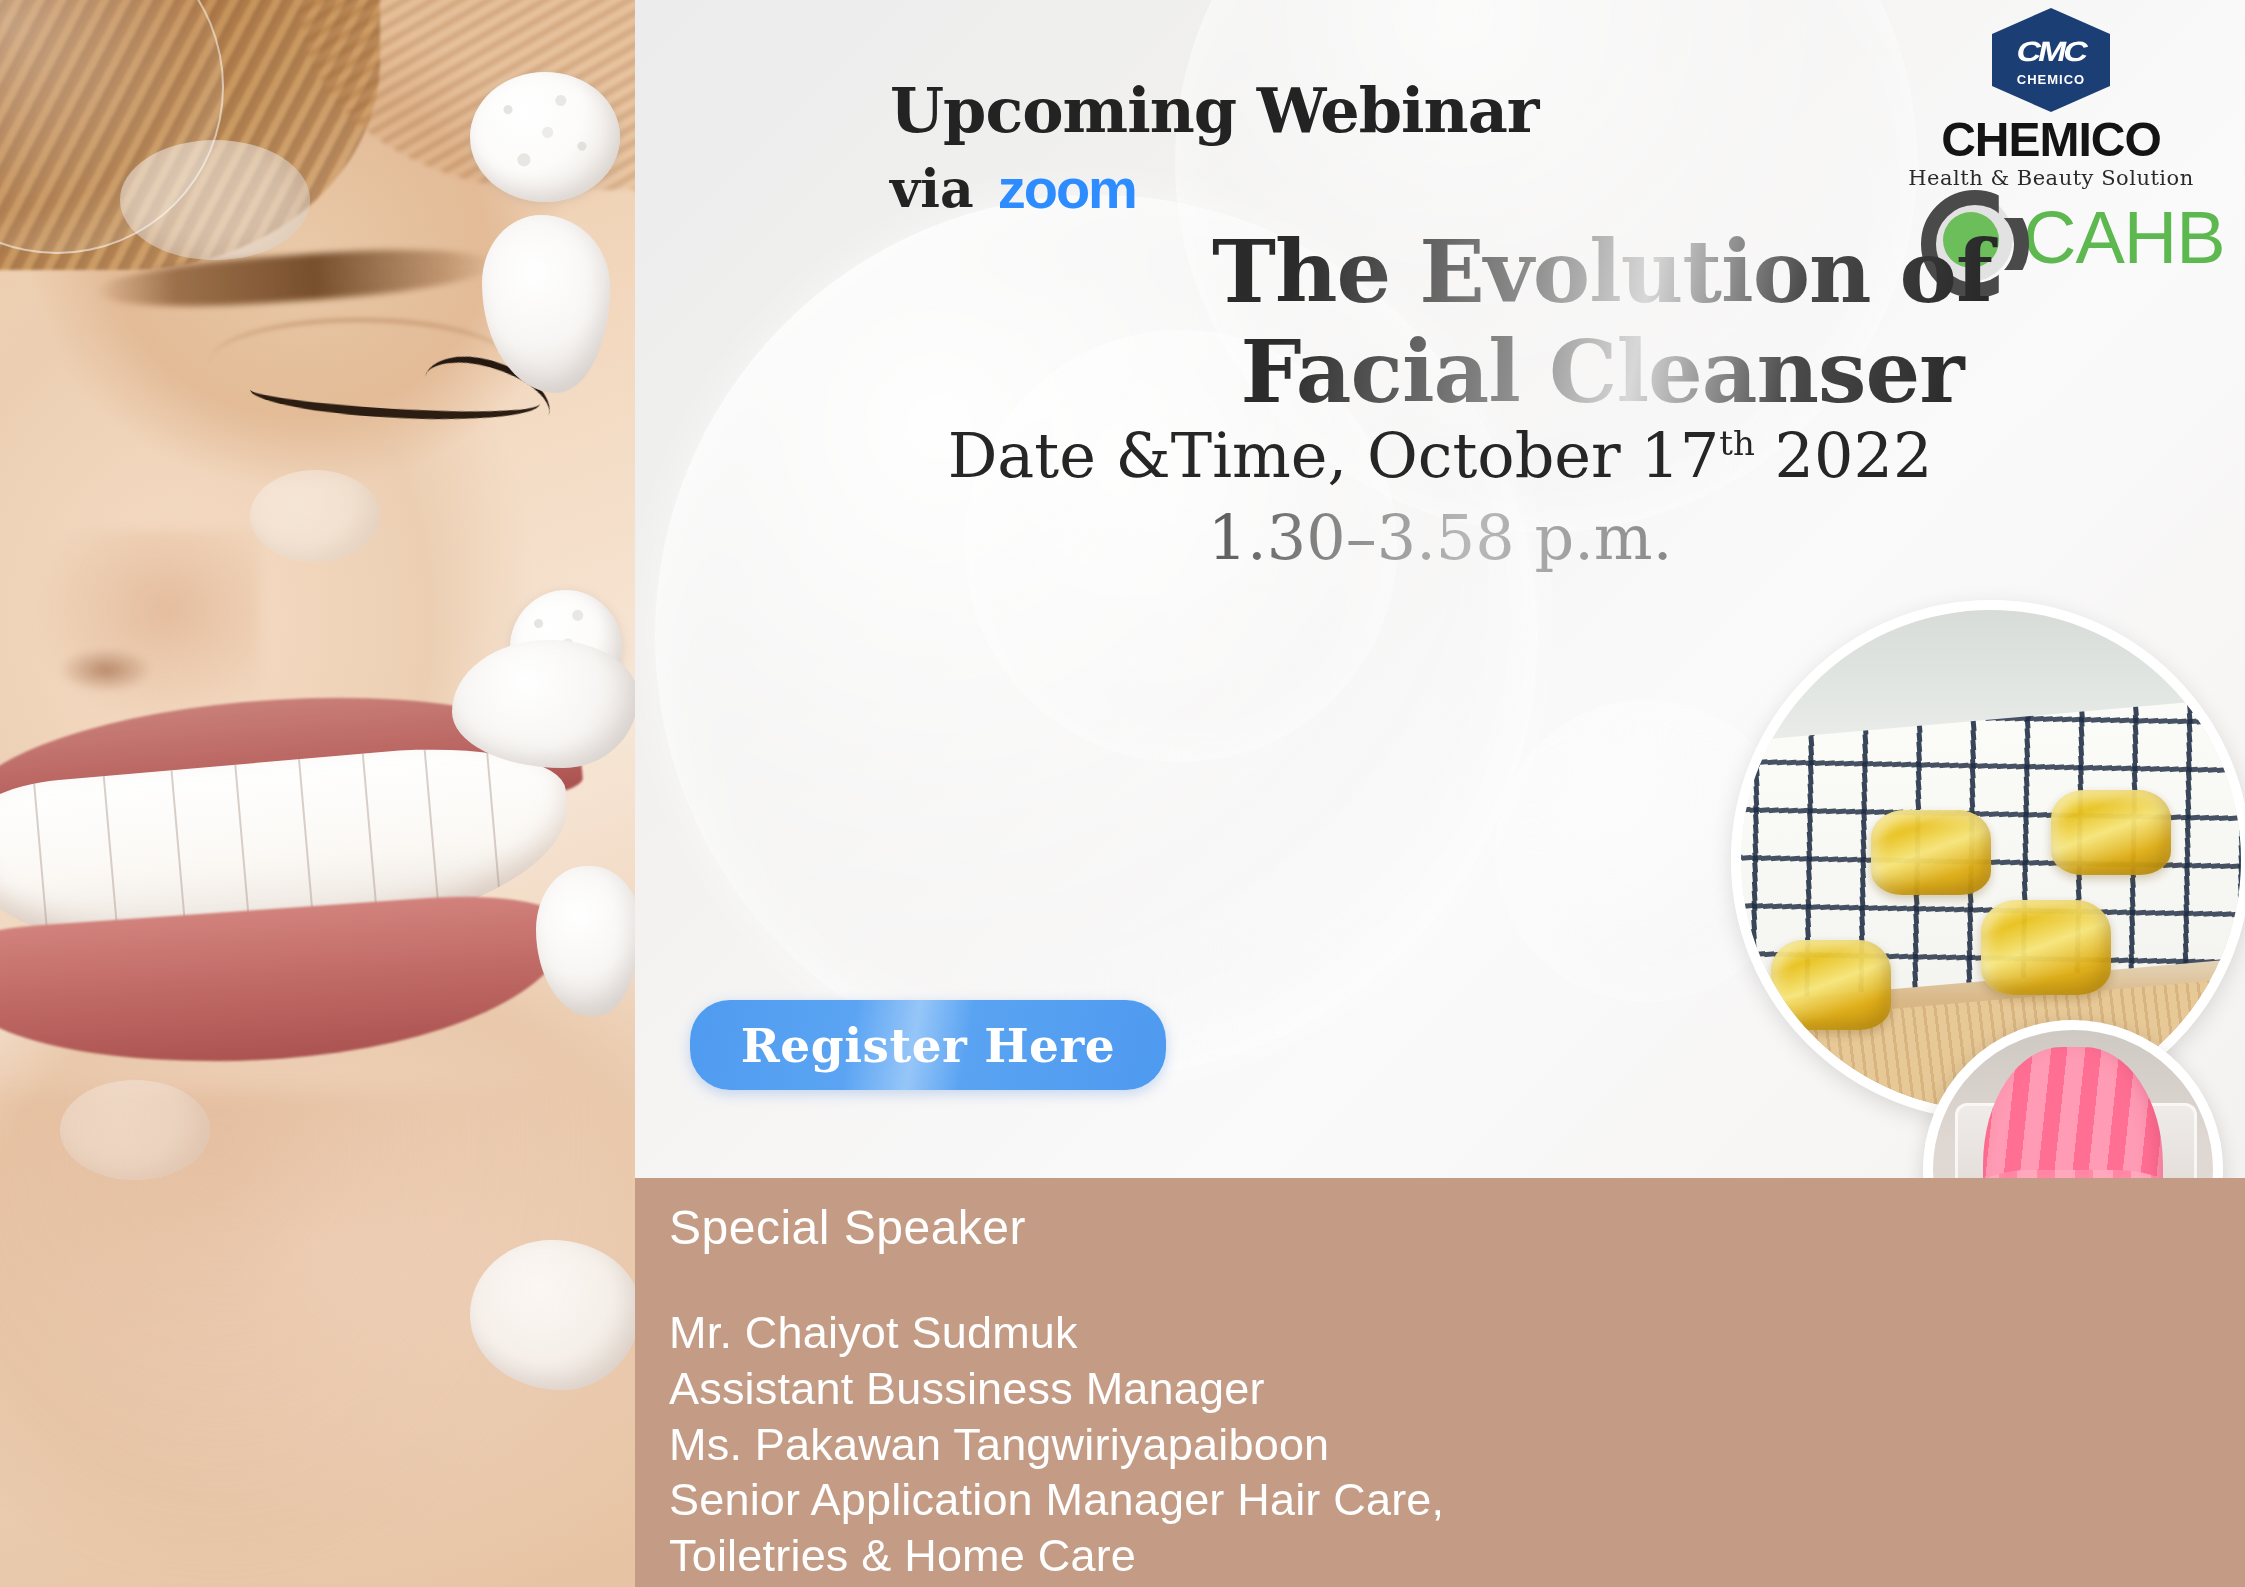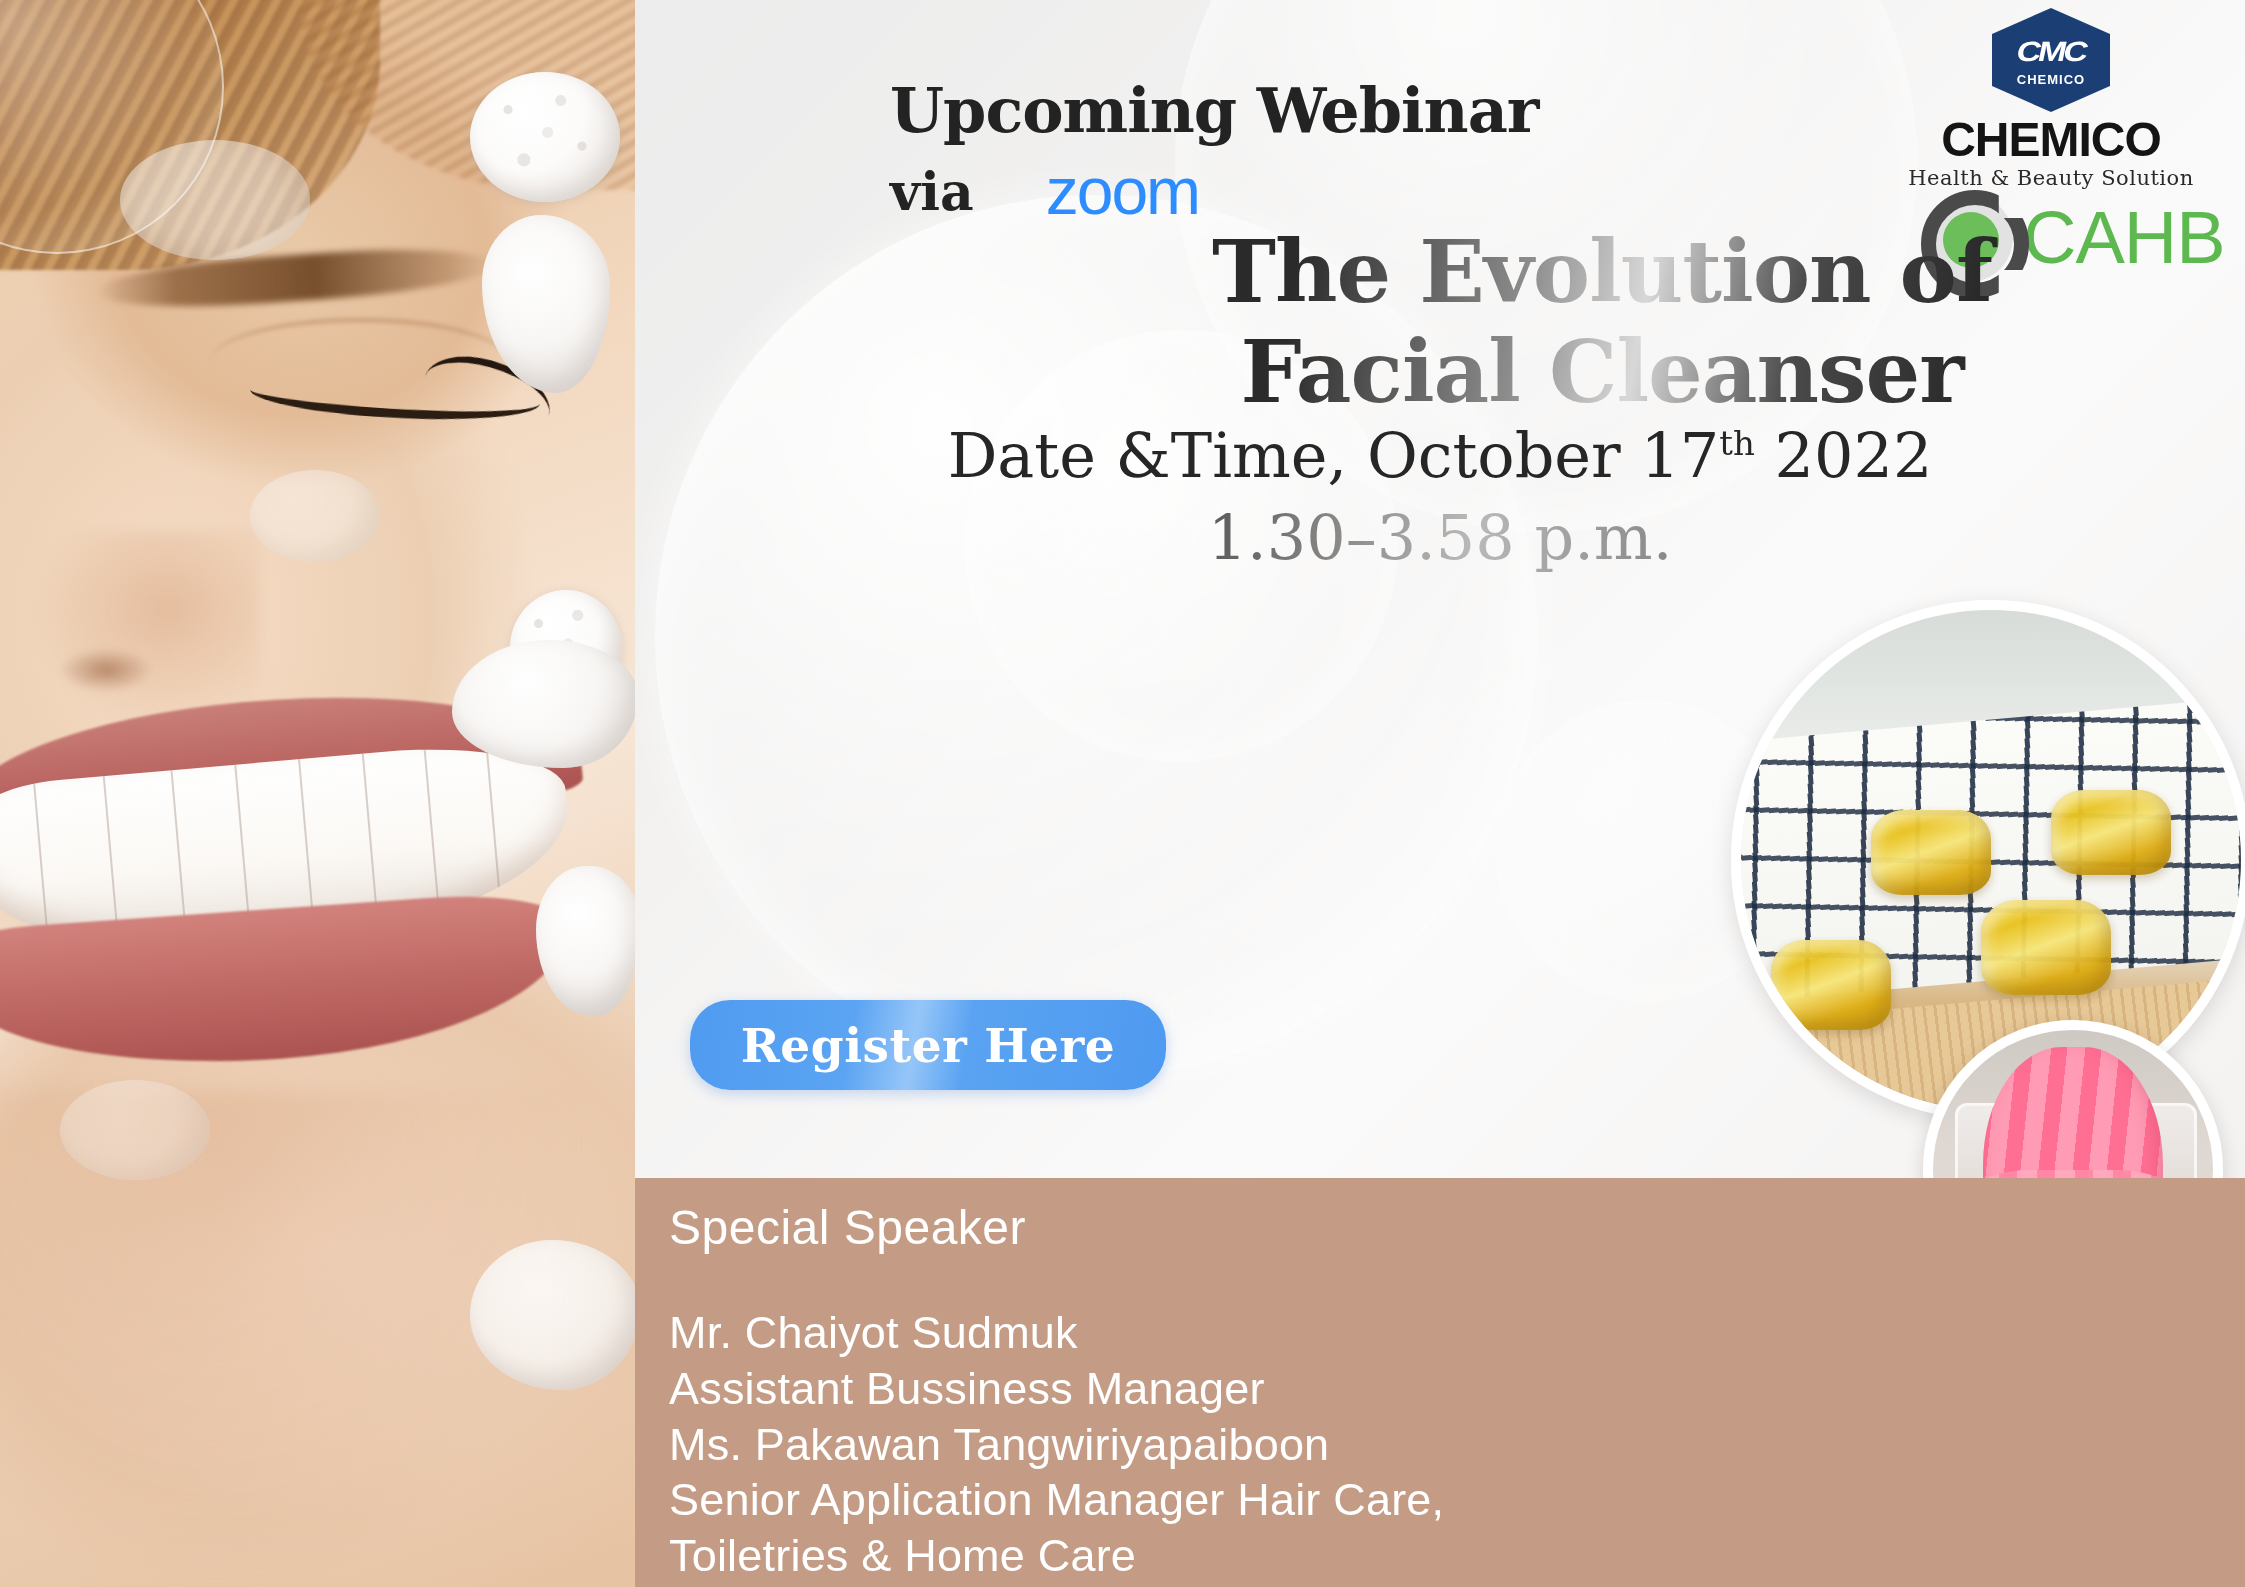--- a/index.html
+++ b/index.html
@@ -208,26 +208,26 @@
   }
 
   
   .upcoming{
     position:absolute;left:255px;top:78px;
     font-family:"DejaVu Serif",serif;font-weight:bold;
     font-size:62px;color:#232323;letter-spacing:-1px;line-height:1.05;
     white-space:nowrap;
     text-align:right;
   }
-  .via-row{position:absolute;left:255px;top:158px;display:flex;align-items:center;gap:72px;}
+  .via-row{position:absolute;left:255px;top:158px;display:flex;align-items:center;gap:24px;}
   .via{
     font-family:"DejaVu Serif",serif;font-weight:bold;font-size:52px;color:#232323;
   }
   .zoomlogo{
-    font-family:"Liberation Sans",sans-serif;font-weight:400;font-size:66px;
+    font-family:"Liberation Sans",sans-serif;font-weight:700;font-size:56px;
     color:#2d8cff;letter-spacing:-2px;line-height:1;
   }
 
   .title{
     position:absolute;left:0;top:222px;width:1934px;text-align:center;
     font-family:"DejaVu Serif",serif;font-weight:bold;font-size:86px;
     line-height:1.16;letter-spacing:-1px;
     background:linear-gradient(100deg,#262626 0%,#2b2b2b 34%,#8e8e8e 46%,#d8d8d8 52%,#4a4a4a 60%,#1f1f1f 72%,#2a2a2a 100%);
     -webkit-background-clip:text;background-clip:text;color:transparent;
     white-space:pre-line;

